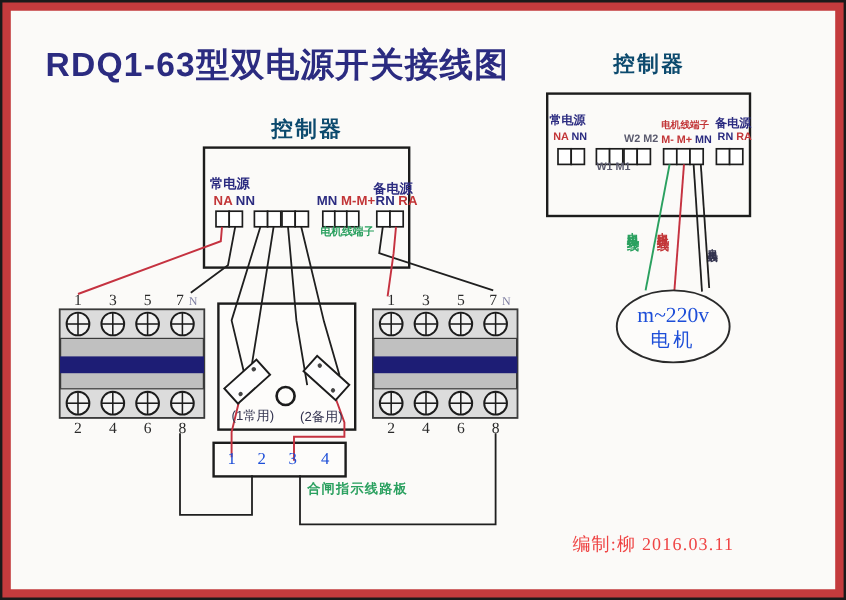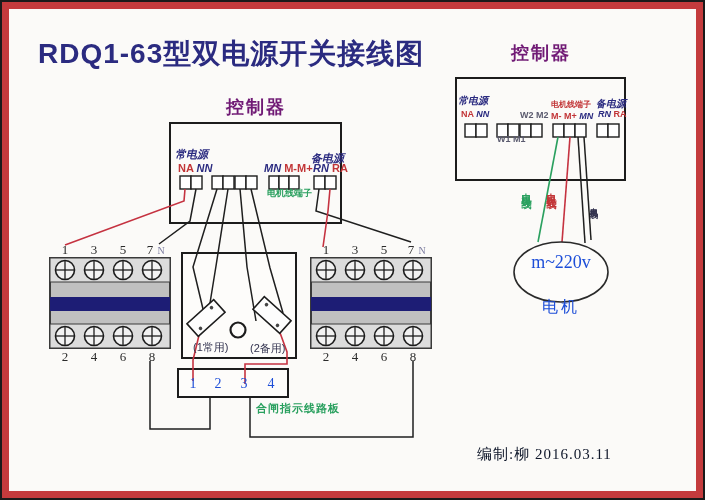--- a/index.html
+++ b/index.html
@@ -4,27 +4,27 @@
 <style>
   html,body{margin:0;padding:0;background:#888;}
   .canvas{
     position:relative;width:705px;height:500px;overflow:hidden;
     background:#fbfaf8;
     box-shadow: inset 0 0 0 2px #1a1a1a, inset 0 0 0 9px #c43b3d;
     font-family:"Liberation Sans",sans-serif;
   }
   .layer{position:absolute;left:0;top:0;}
   .lbl{position:absolute;font-weight:bold;white-space:nowrap;line-height:1;}
-  .navy{color:#2b2b80;font-style:italic;}
+  .navy{color:#2b2b80;}
   .red{color:#c23537;}
   .green{color:#2aa05f;}
   .gray{color:#5a5a6e;}
   .dark{color:#33334f;}
   .main-title{font-size:28px;letter-spacing:1px;color:#2b2b80;}
-  .box-title{font-size:18px;letter-spacing:2px;color:#701a75;}
+  .box-title{font-size:18px;letter-spacing:2px;color:#0c4a6e;}
   .vert{writing-mode:vertical-rl;text-orientation:upright;letter-spacing:2px;}
   .serif{font-family:"Liberation Serif",serif;font-weight:normal;color:#1d4ed8;}
   .center{text-align:center;}
   
   .obox{fill:none;stroke:#1c1c1c;stroke-width:2;}
   .term{fill:#ffffff;stroke:#1c1c1c;stroke-width:1.4;}
   .wr{fill:none;stroke:#c53240;stroke-width:1.6;}
   .wk{fill:none;stroke:#1f1f1f;stroke-width:1.5;}
   .wg{fill:none;stroke:#2aa05f;stroke-width:1.6;}
   .num{font-family:"Liberation Serif",serif;font-size:13px;fill:#2b2b2b;text-anchor:middle;}
@@ -157,26 +157,26 @@
   <div class="lbl red" style="left:551px;top:101px;font-size:8px;">电机线端子</div>
   <div class="lbl" style="left:551px;top:112px;font-size:9px;"><span class="red">M- M+</span> <span class="navy">MN</span></div>
   <div class="lbl navy" style="left:596px;top:99px;font-size:10px;">备电源</div>
   <div class="lbl" style="left:598px;top:110px;font-size:9px;"><span class="navy">RN</span> <span class="red">RA</span></div>
 
   <div class="lbl green vert" style="left:521px;top:185px;font-size:10px;">电机绿线</div>
   <div class="lbl red vert" style="left:546px;top:185px;font-size:10px;">电机红线</div>
   <div class="lbl dark vert" style="left:589px;top:201px;font-size:8px;letter-spacing:1px;">电机黑线</div>
 
   <div class="lbl serif center" style="left:514px;top:253px;width:94px;font-size:18px;">m~220v</div>
-  <div class="lbl serif center" style="left:514px;top:276px;width:94px;font-size:16px;letter-spacing:3px;margin-top:23px;">电机</div>
+  <div class="lbl serif center" style="left:514px;top:276px;width:94px;font-size:16px;letter-spacing:3px;">电机</div>
 
   <div class="lbl dark" style="left:193px;top:342px;font-size:11px;font-weight:normal;">(1常用)</div>
   <div class="lbl dark" style="left:250px;top:343px;font-size:11px;font-weight:normal;">(2备用)</div>
 
   <div class="lbl serif center" style="left:186px;top:377px;width:14px;font-size:14px;">1</div>
   <div class="lbl serif center" style="left:211px;top:377px;width:14px;font-size:14px;">2</div>
   <div class="lbl serif center" style="left:237px;top:377px;width:14px;font-size:14px;">3</div>
   <div class="lbl serif center" style="left:264px;top:377px;width:14px;font-size:14px;">4</div>
   <div class="lbl green" style="left:256px;top:403px;font-size:11px;letter-spacing:1px;">合闸指示线路板</div>
 
-  <div class="lbl serif" style="left:477px;top:447px;font-size:15px;letter-spacing:1px;color:#0f172a;font-family:Liberation Serif, serif;">编制:柳 2016.03.11</div>
+  <div class="lbl serif" style="left:477px;top:447px;font-size:15px;letter-spacing:1px;color:#ef4444;font-family:Liberation Serif, serif;">编制:柳 2016.03.11</div>
 
 </div>
 
 </body></html>

